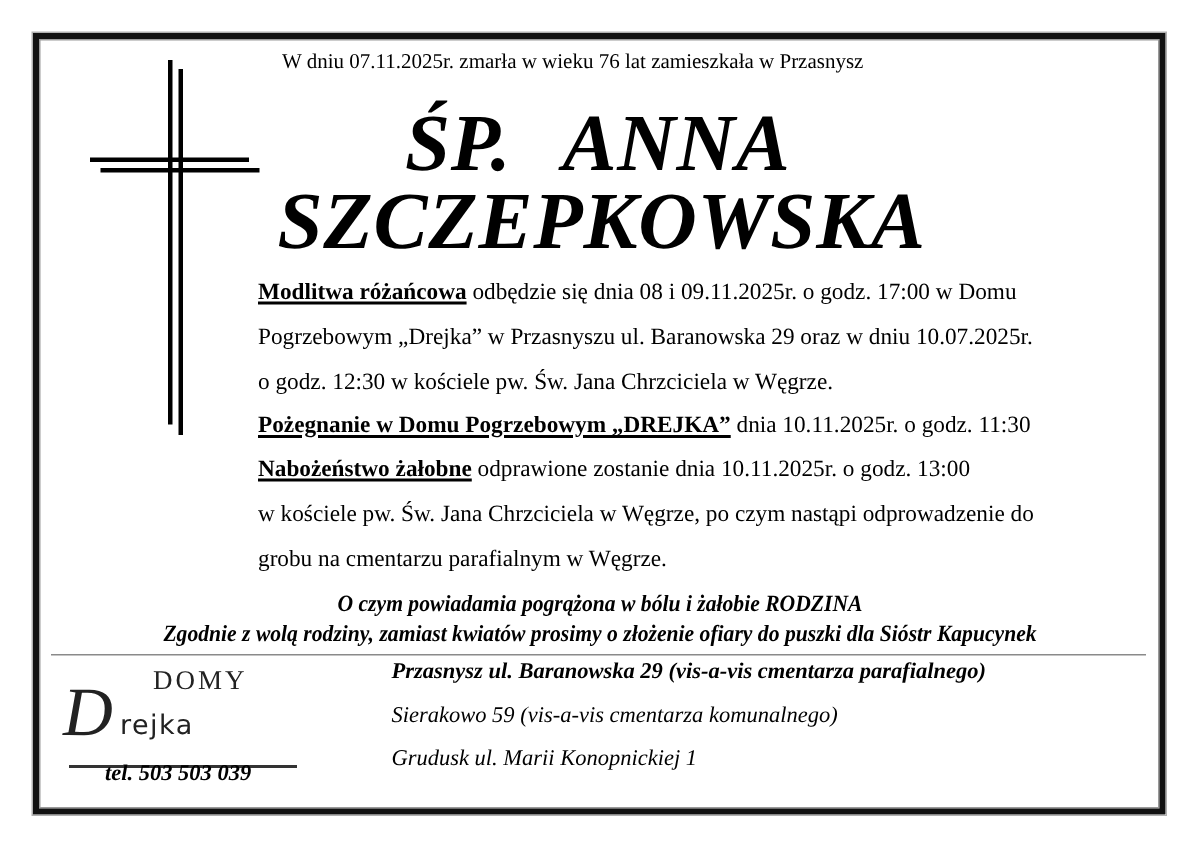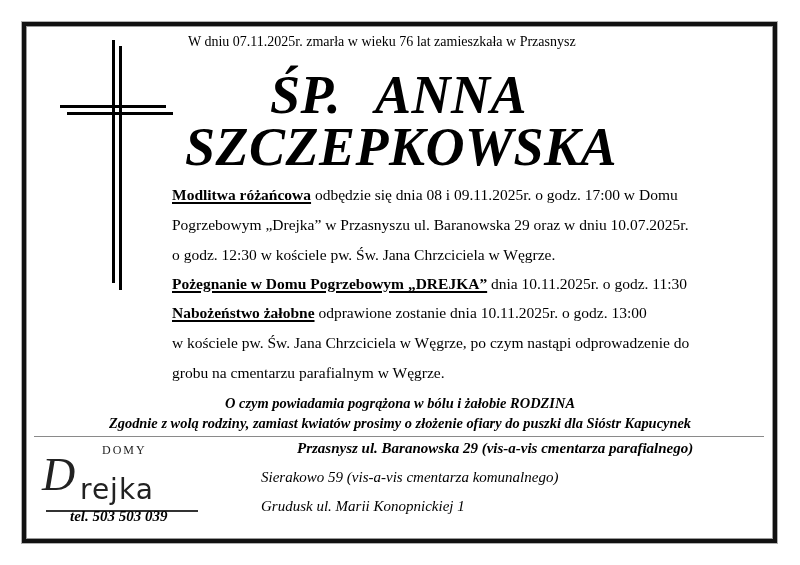--- a/index.html
+++ b/index.html
@@ -13,24 +13,24 @@
     .title.l1 { left: 270px; top: 68px; word-spacing: 22px; }
     .title.l2 { left: 185px; top: 120px; }
     
     .cross-v { position: absolute; width: 3px; background: #000; }
     .cross-h { position: absolute; height: 3px; background: #000; }
     .body-text { position: absolute; left: 172px; font-size: 15.5px; white-space: nowrap; line-height: 1; }
     .u { font-weight: bold; text-decoration: underline; text-decoration-thickness: 2px; text-underline-offset: 2px; }
     .center-it { position: absolute; left: 0; width: 800px; text-align: center; font-style: italic; font-weight: bold; font-size: 15px; white-space: nowrap; font-family: "Liberation Serif", serif; transform: scaleX(0.93); transform-origin: center; }
     .sep { position: absolute; left: 34px; top: 436px; width: 730px; height: 1px; background: #8a8a8a; }
     .logo { position: absolute; left: 40px; top: 443px; width: 170px; height: 90px; }
-    .logo .domy { position: absolute; left: 62px; top: 0px; font-family: "Liberation Serif", serif; font-size: 12px; letter-spacing: 2px; color: #222; }
+    .logo .domy { position: absolute; left: 62px; top: 0px; font-family: "Liberation Serif", serif; font-size: 18px; letter-spacing: 2px; color: #222; }
     .logo .pogrz { position: absolute; left: 48px; top: 16px; font-family: "Liberation Serif", serif; font-size: 14px; letter-spacing: 2px; color: #222; }
     .logo .bigd { position: absolute; left: 2px; top: 9px; font-family: "Liberation Serif", serif; font-style: italic; font-size: 46px; color: #222; line-height: 1; }
-    .logo .rejka { position: absolute; left: 40px; top: 30px; font-family: "DejaVu Sans", sans-serif; font-size: 28px; color: #222; letter-spacing: 1px; }
+    .logo .rejka { position: absolute; left: 40px; top: 30px; font-family: "DejaVu Sans", sans-serif; font-size: 18px; color: #222; letter-spacing: 1px; }
     .logo .uline { position: absolute; left: 6px; top: 67px; width: 152px; height: 2px; background: #333; }
     .tel { position: absolute; left: 70px; top: 508px; font-style: italic; font-weight: bold; font-size: 15px; white-space: nowrap; }
     .addr { position: absolute; left: 261px; font-style: italic; font-size: 15px; white-space: nowrap; }
     .addr.bold { font-weight: bold; }
   </style>
 </head>
 <body>
 
 <div class="frame"></div>
 
@@ -69,15 +69,15 @@
 
 <div class="logo">
   <div class="domy">DOMY</div>
   <div class="bigd">D</div>
   <div class="rejka">rejka</div>
   <div class="uline"></div>
 </div>
 
 <div class="tel">tel. 503 503 039</div>
 
-<div class="addr bold" style="top:440px;margin-left:36px;">Przasnysz ul. Baranowska 29 (vis-a-vis cmentarza parafialnego)</div>
+<div class="addr bold" style="top:440px;">Przasnysz ul. Baranowska 29 (vis-a-vis cmentarza parafialnego)</div>
 <div class="addr" style="top:469px;">Sierakowo 59 (vis-a-vis cmentarza komunalnego)</div>
 <div class="addr" style="top:498px;">Grudusk ul. Marii Konopnickiej 1</div>
 
 </body></html>

